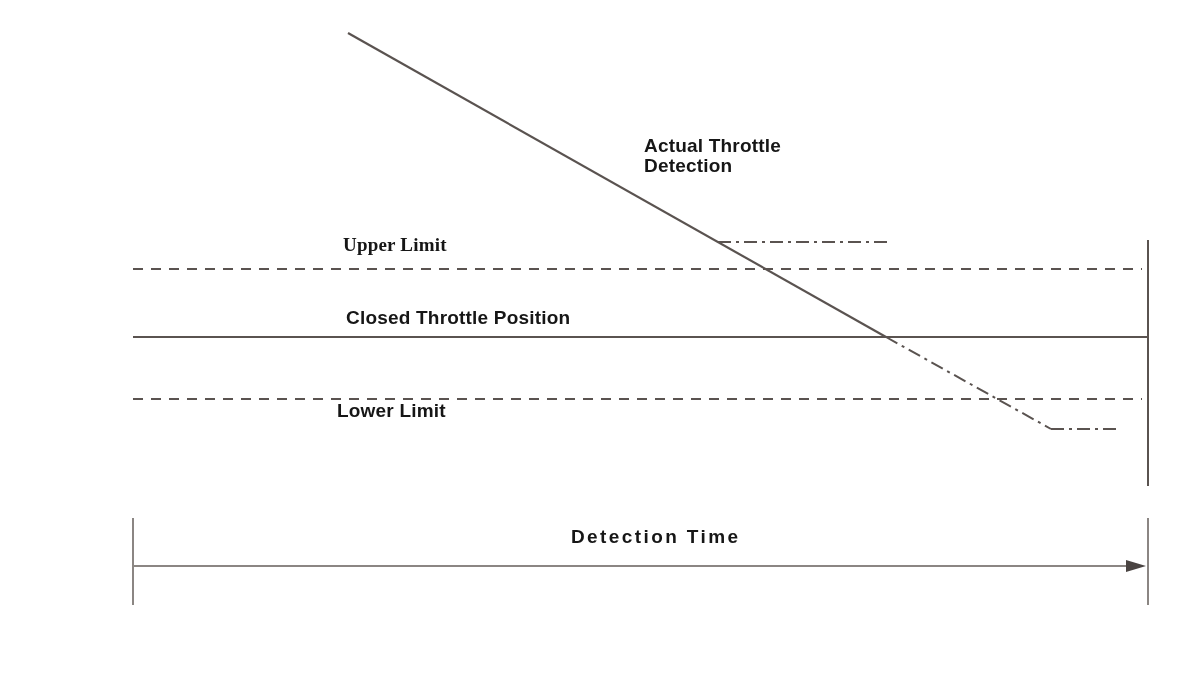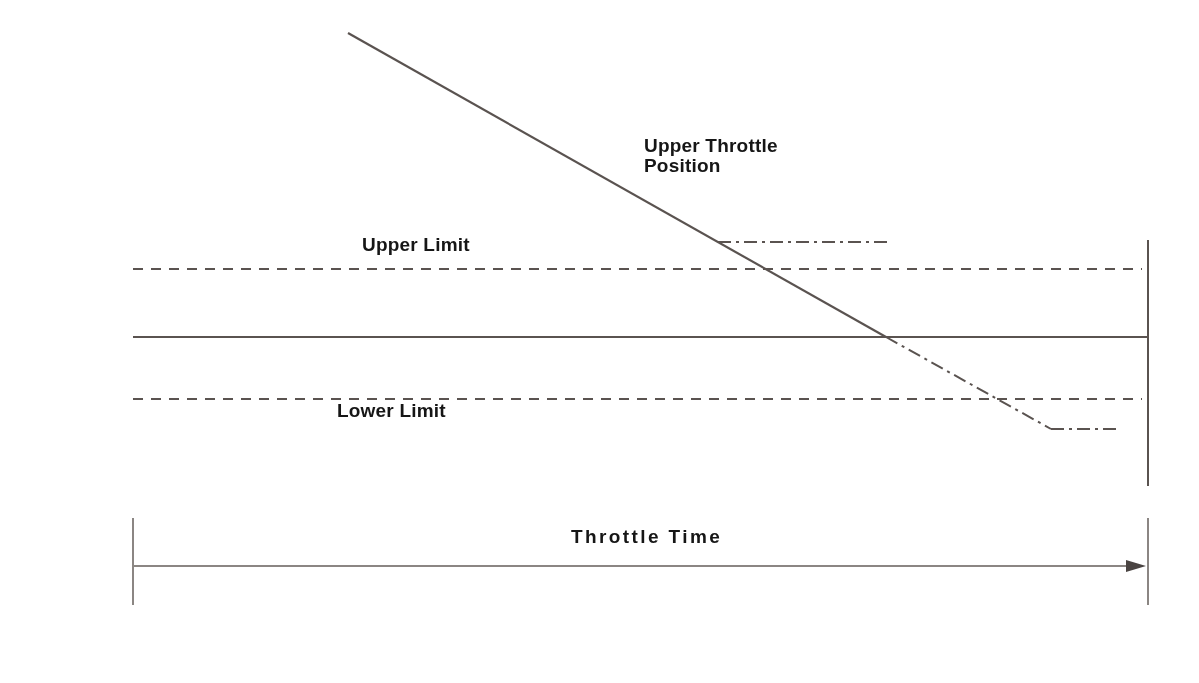--- a/index.html
+++ b/index.html
@@ -52,22 +52,23 @@
     white-space: nowrap;
     letter-spacing: 0.2px;
   }
   .label-actual {
     left: 644px;
     top: 136px;
     width: 150px;
     white-space: normal;
   }
   .label-upper {
-    left: 362px;
+    left: 343px;
     top: 235px;
+    font-family: Liberation Serif, serif;
   }
   .label-closed {
     left: 346px;
     top: 308px;
   }
   .label-lower {
     left: 337px;
     top: 401px;
   }
   .label-detection {
@@ -101,22 +102,23 @@
 
     <line class="axis-line" x1="133" y1="518" x2="133" y2="605"></line>
 
     <line class="axis-line" x1="1148" y1="518" x2="1148" y2="605"></line>
 
     <line class="axis-line" x1="133" y1="566" x2="1130" y2="566"></line>
 
     <polygon class="arrow-head" points="1146,566 1126,560 1126,572"></polygon>
   </svg>
 
-  <div class="label label-actual">Upper Throttle Position</div>
+  <div class="label label-actual">Actual Throttle Detection</div>
 
   <div class="label label-upper">Upper Limit</div>
 
+  <div class="label label-closed">Closed Throttle Position</div>
 
   <div class="label label-lower">Lower Limit</div>
 
-  <div class="label label-detection">Throttle Time</div>
+  <div class="label label-detection">Detection Time</div>
 
 </div>
 
 </body></html>

